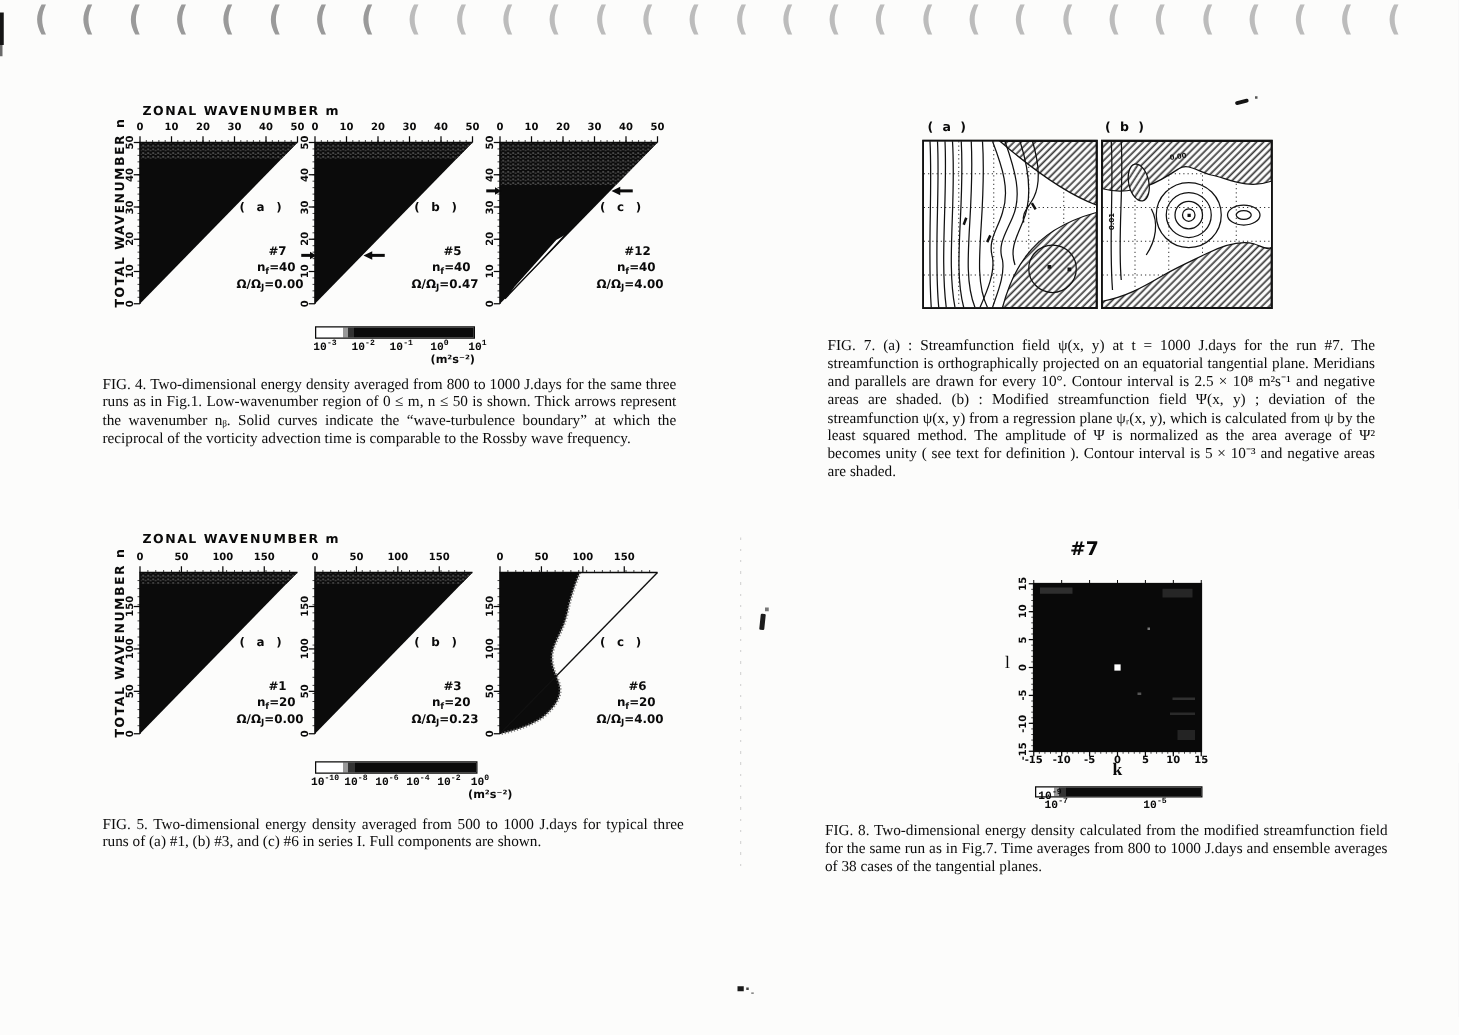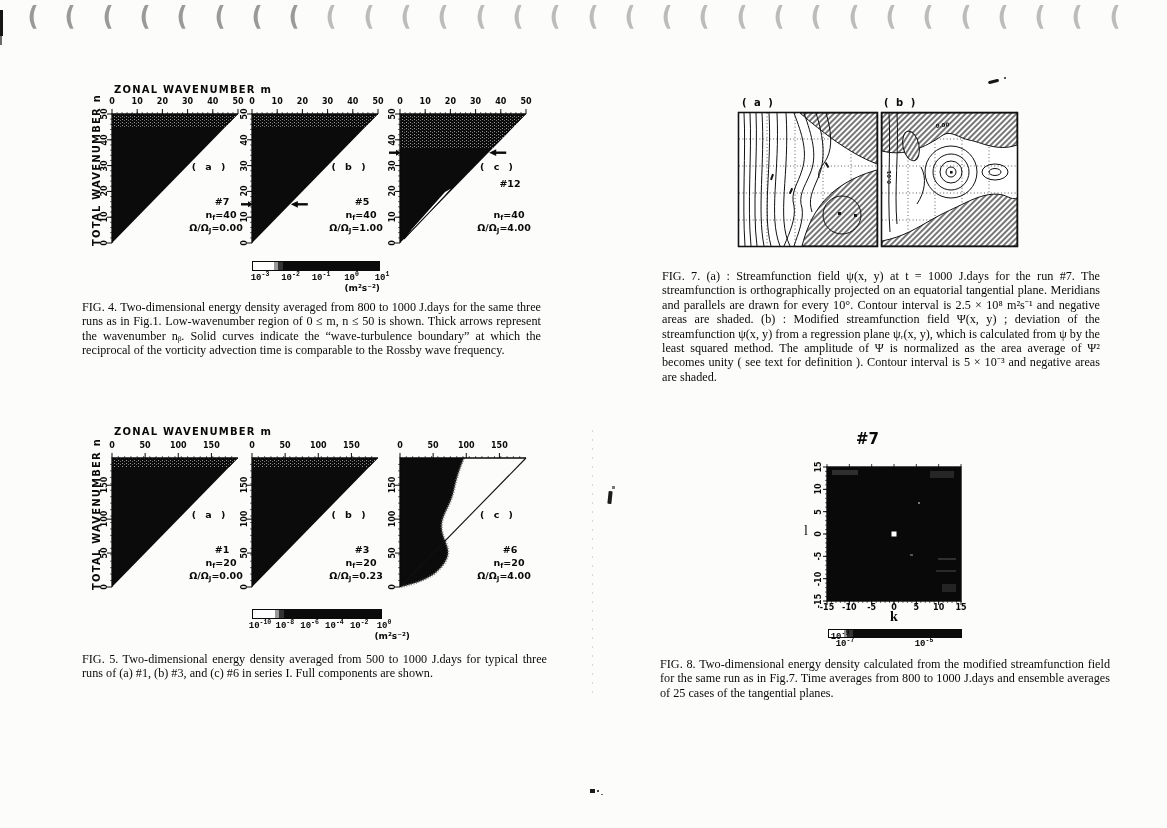--- a/index.html
+++ b/index.html
@@ -263,21 +263,21 @@
               <line x1="57.8" y1="92.3" x2="45.8" y2="92.3" stroke-width="2.4"></line>
               <polygon points="40.8,92.3 47.8,88.89999999999999 47.8,95.7" stroke="none"></polygon>
               <line x1="-9" y1="92.3" x2="-2" y2="92.3" stroke-width="2.4"></line>
               <polygon points="3,92.3 -2,89.3 -2,95.3" stroke="none"></polygon>
             </g>
           </svg>
         </div>
         <div class="pan-line pan-tag" style="left: 350px; top: 161px;">( b )</div>
         <div class="pan-line" style="left: 362px; top: 196px;">#5</div>
         <div class="pan-line" style="left: 361px; top: 209px;"><span>n</span><sub class="s">f</sub><span>=40</span></div>
-        <div class="pan-line" style="left: 356px; top: 222px;"><span>Ω/Ω</span><sub class="s">J</sub><span>=1.00</span></div>
+        <div class="pan-line" style="left: 356px; top: 222px;"><span>Ω/Ω</span><sub class="s">J</sub><span>=0.47</span></div>
         <div class="tick" style="left: 400px; top: 97px;">0</div>
         <div class="tick" style="left: 425.2px; top: 97px;">10</div>
         <div class="tick" style="left: 450.4px; top: 97px;">20</div>
         <div class="tick" style="left: 475.6px; top: 97px;">30</div>
         <div class="tick" style="left: 500.8px; top: 97px;">40</div>
         <div class="tick" style="left: 526px; top: 97px;">50</div>
         <div class="tick-v" style="left: 392px; top: 243px;">0</div>
         <div class="tick-v" style="left: 392px; top: 217.2px;">10</div>
         <div class="tick-v" style="left: 392px; top: 191.4px;">20</div>
         <div class="tick-v" style="left: 392px; top: 165.6px;">30</div>
@@ -362,21 +362,21 @@
             <line x1="2" y1="125.84" x2="0" y2="125.84" stroke="#0a0a0a" stroke-width="0.6"></line>
             <g fill="#0a0a0a" stroke="#0a0a0a">
               <line x1="108.19999999999999" y1="40.7" x2="96.19999999999999" y2="40.7" stroke-width="2.4"></line>
               <polygon points="91.19999999999999,40.7 98.19999999999999,37.300000000000004 98.19999999999999,44.1" stroke="none"></polygon>
               <line x1="-9" y1="40.7" x2="-2" y2="40.7" stroke-width="2.4"></line>
               <polygon points="3,40.7 -2,37.7 -2,43.7" stroke="none"></polygon>
             </g>
           </svg>
         </div>
         <div class="pan-line pan-tag" style="left: 498px; top: 161px;">( c )</div>
-        <div class="pan-line" style="left: 510px; top: 178px;">#12</div>
+        <div class="pan-line" style="left: 510px; top: 196px;">#12</div>
         <div class="pan-line" style="left: 509px; top: 209px;"><span>n</span><sub class="s">f</sub><span>=40</span></div>
         <div class="pan-line" style="left: 504px; top: 222px;"><span>Ω/Ω</span><sub class="s">J</sub><span>=4.00</span></div>
       </div>
     <div id="fig4-cb">
         <div class="cb-bar" style="left: 252px; top: 261px; width: 126px; height: 8px;"></div>
         <div class="cb-lab" style="left: 260px; top: 271px;"><span>10</span><span class="sup">-3</span></div>
         <div class="cb-lab" style="left: 290.5px; top: 271px;"><span>10</span><span class="sup">-2</span></div>
         <div class="cb-lab" style="left: 321px; top: 271px;"><span>10</span><span class="sup">-1</span></div>
         <div class="cb-lab" style="left: 351.5px; top: 271px;"><span>10</span><span class="sup">0</span></div>
         <div class="cb-lab" style="left: 382px; top: 271px;"><span>10</span><span class="sup">1</span></div>
@@ -829,16 +829,16 @@
         <div class="tick-v" style="left: 818px; top: 467px;">15</div>
       </div>
     <div class="f8axis" style="left:890px;top:609px;">k</div>
     <div class="f8axis" style="left:804px;top:523px;font-weight:normal;">l</div>
     <div id="fig8-cb">
         <div class="cb-bar" style="left: 828px; top: 629px; width: 132px; height: 7px; background: linear-gradient(to right, rgb(255, 255, 255) 0px, rgb(255, 255, 255) 11%, rgb(153, 153, 153) 11%, rgb(153, 153, 153) 14%, rgb(51, 51, 51) 14%, rgb(51, 51, 51) 18%, rgb(11, 11, 11) 18%, rgb(11, 11, 11) 100%);"></div>
         <div class="cb-lab" style="left: 840px; top: 630px;"><span>10</span><span class="sup">-9</span></div>
         <div class="cb-lab" style="left: 845px; top: 637px;"><span>10</span><span class="sup">-7</span></div>
         <div class="cb-lab" style="left: 924px; top: 637px;"><span>10</span><span class="sup">-5</span></div>
       </div>
-    <p class="caption" style="left:660px;top:657px;width:450px;">FIG. 8. Two-dimensional energy density calculated from the modified streamfunction field for the same run as in Fig.7. Time averages from 800 to 1000 J.days and ensemble averages of 25 cases of the tangential planes.</p>
+    <p class="caption" style="left:660px;top:657px;width:450px;">FIG. 8. Two-dimensional energy density calculated from the modified streamfunction field for the same run as in Fig.7. Time averages from 800 to 1000 J.days and ensemble averages of 38 cases of the tangential planes.</p>
   </section>
 
 </div>
 
 </body></html>

